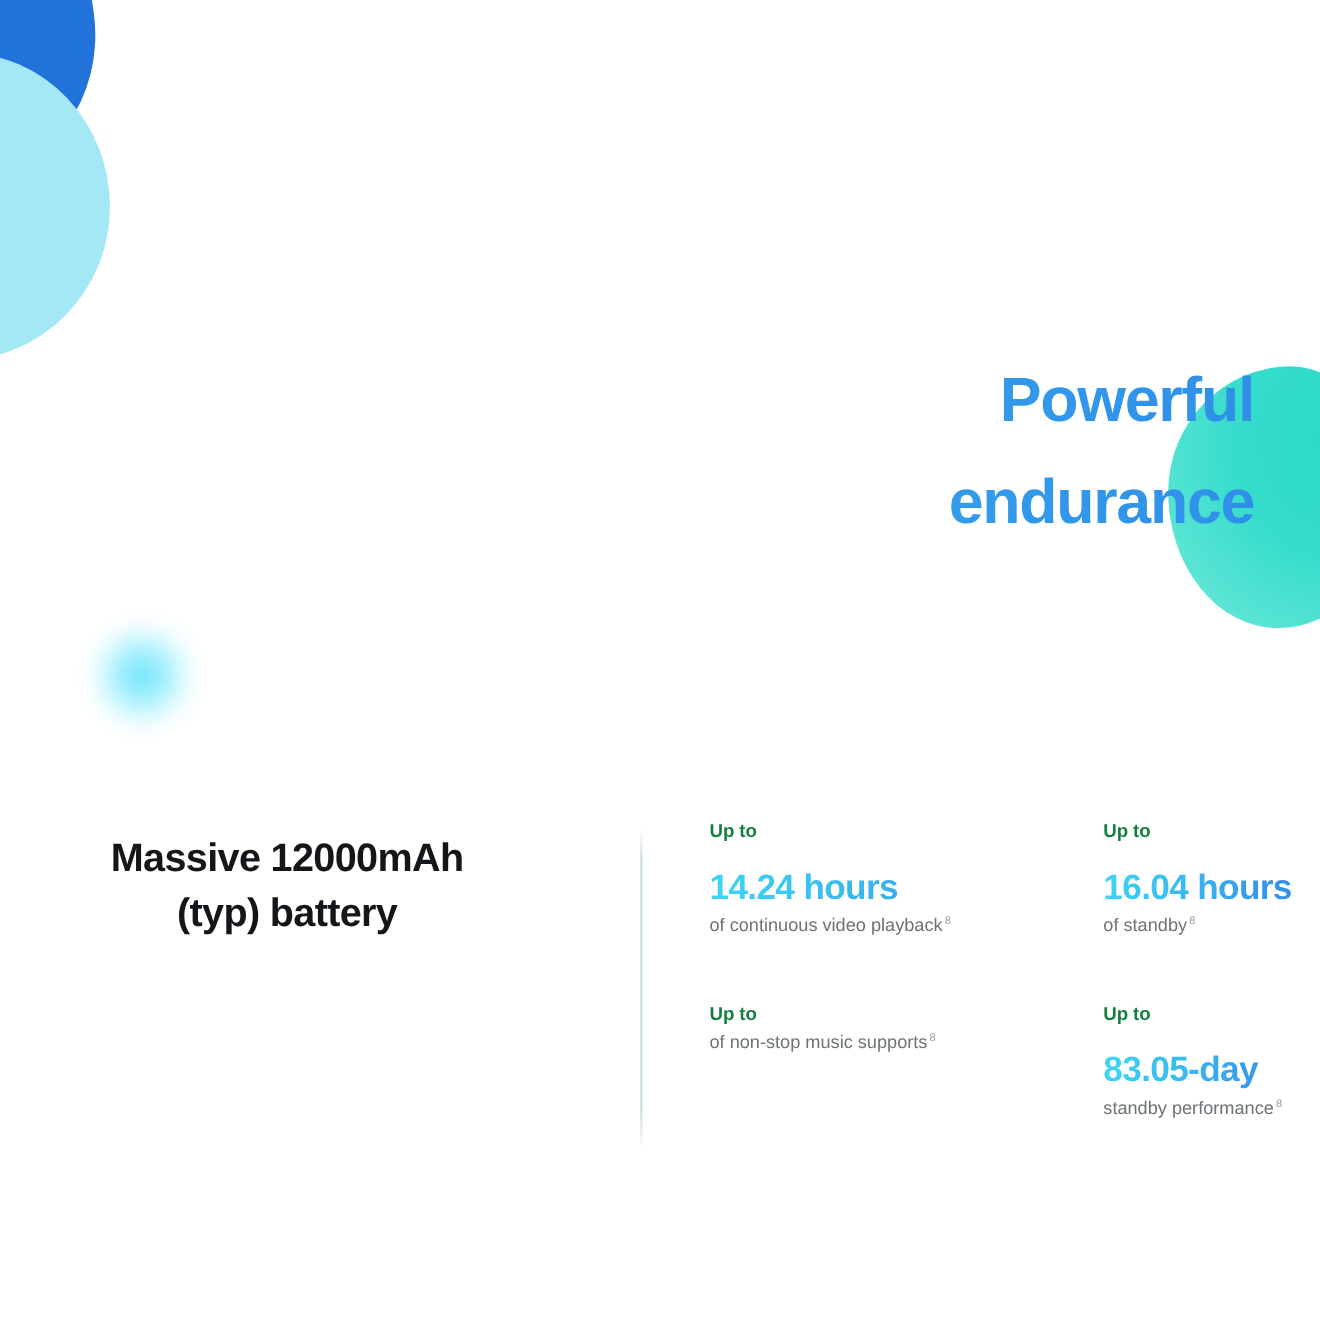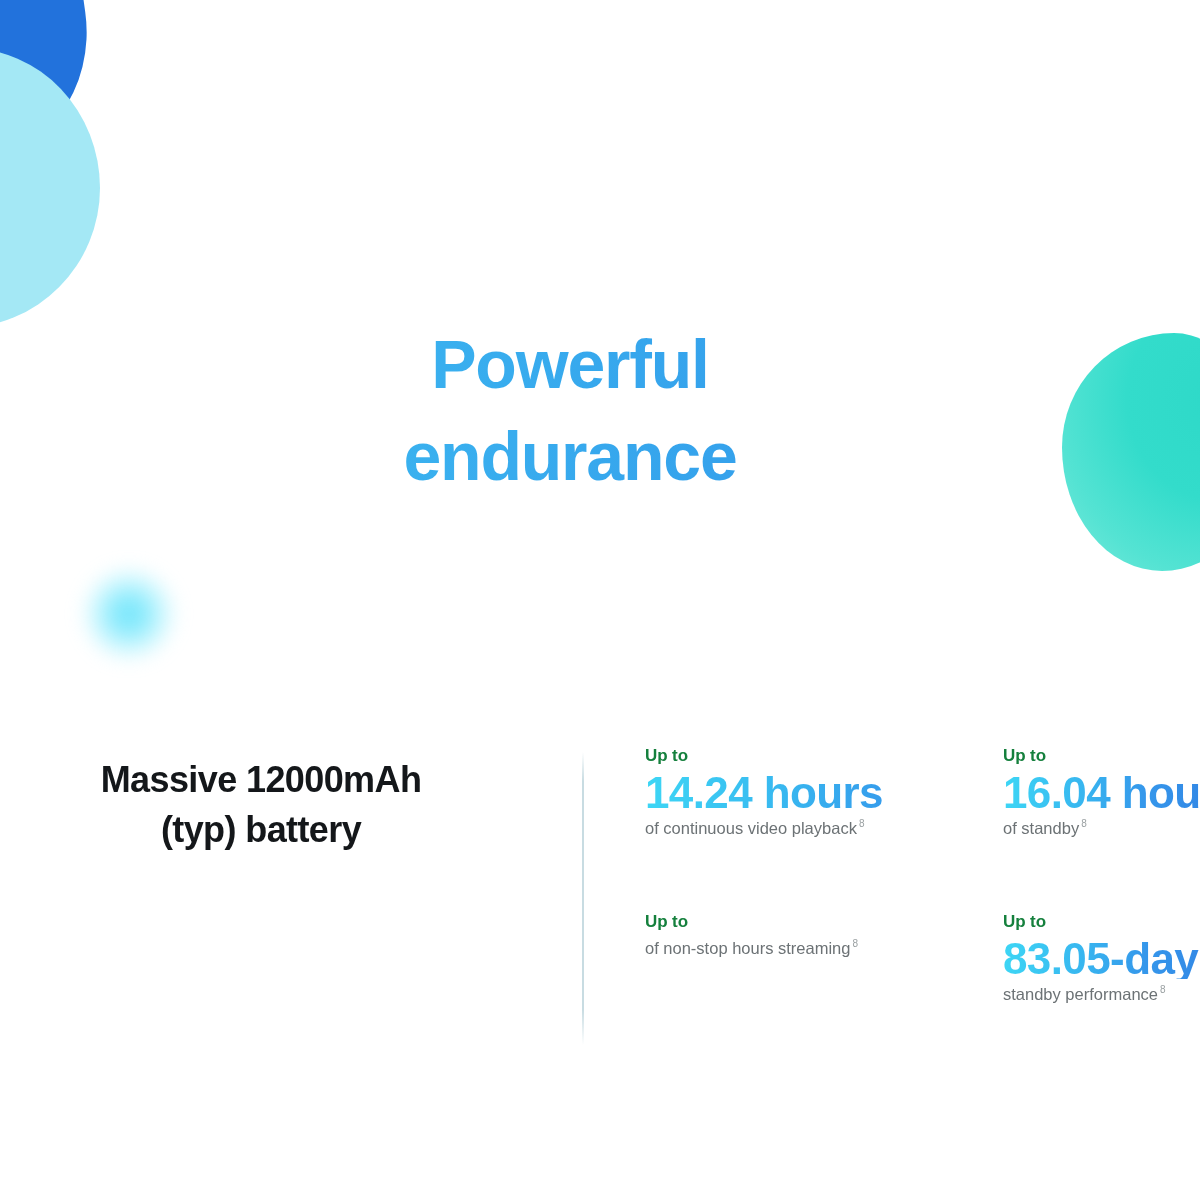--- a/index.html
+++ b/index.html
@@ -82,28 +82,29 @@
   
   .hero {
     position: absolute;
     left: 0;
     top: 318px;
     width: 1140px;
     text-align: center;
   }
   .hero-line {
     display: block;
-    font-size: 68px;
+    font-size: 57px;
     line-height: 92px;
     font-weight: 700;
     letter-spacing: -1.2px;
     background: linear-gradient(95deg, #3FC2F2 0%, #38ACEE 45%, #2F8FE8 100%);
     -webkit-background-clip: text;
     background-clip: text;
     color: transparent;
+    text-align: right;
     -webkit-text-fill-color: transparent;
   }
 
   
   .content {
     position: absolute;
     left: 0;
     top: 745px;
     width: 1200px;
     height: 320px;
@@ -163,22 +164,22 @@
   .stat-uplabel {
     display: block;
     font-size: 17px;
     line-height: 22px;
     font-weight: 700;
     color: #15803d;
     letter-spacing: -0.1px;
   }
   .stat-value {
     display: block;
-    margin-top: 5px;
-    font-size: 44px;
+    margin-top: 19px;
+    font-size: 32px;
     line-height: 41px;
     font-weight: 700;
     letter-spacing: -0.6px;
     white-space: nowrap;
     background: linear-gradient(92deg, #3DD6F5 0%, #38B8F0 38%, #3597EB 72%, #3389E6 100%);
     -webkit-background-clip: text;
     background-clip: text;
     color: transparent;
     -webkit-text-fill-color: transparent;
   }
@@ -233,21 +234,21 @@
       </div>
 
       <div class="stat">
         <span class="stat-uplabel">Up to</span>
         <span class="stat-value">16.04 hours</span>
         <span class="stat-desc"><span>of standby</span><span class="fn">8</span></span>
       </div>
 
       <div class="stat">
         <span class="stat-uplabel">Up to</span>
-        <span class="stat-desc"><span>of non-stop hours streaming</span><span class="fn">8</span></span>
+        <span class="stat-desc"><span>of non-stop music supports</span><span class="fn">8</span></span>
       </div>
 
       <div class="stat">
         <span class="stat-uplabel">Up to</span>
         <span class="stat-value">83.05-day</span>
         <span class="stat-desc"><span>standby performance</span><span class="fn">8</span></span>
       </div>
 
     </div>
   </div>

